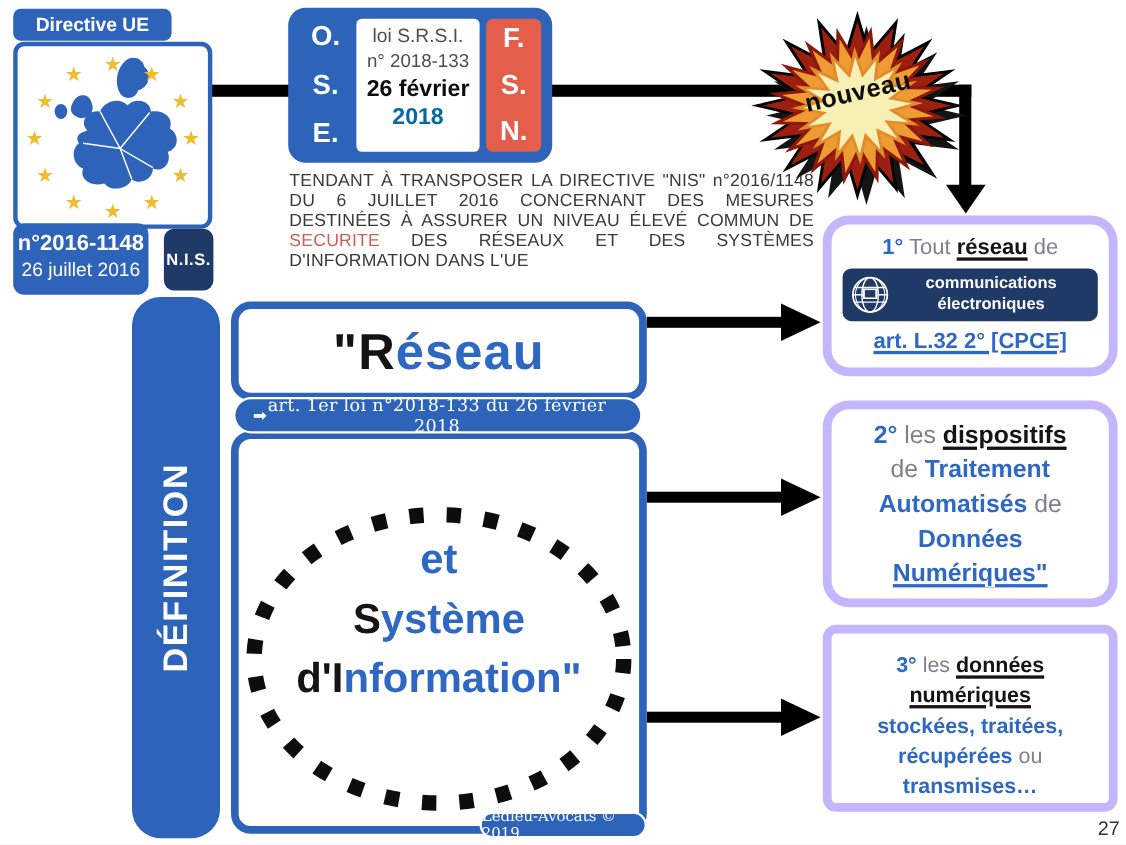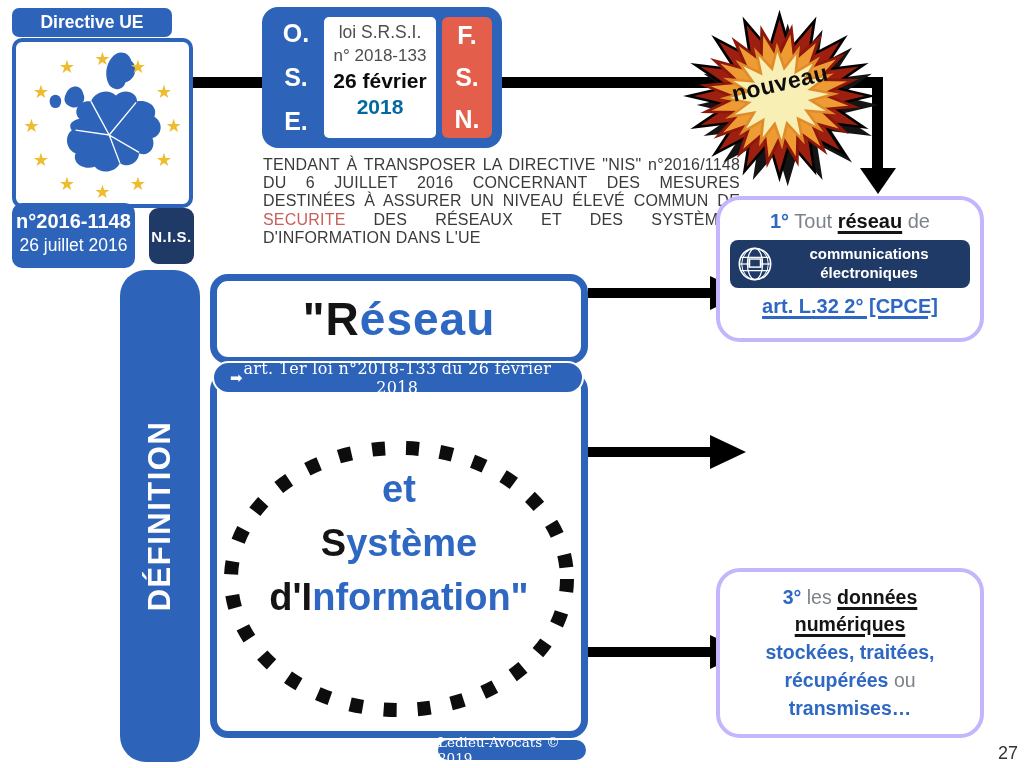--- a/index.html
+++ b/index.html
@@ -11,21 +11,21 @@
   }
   
   .hline, .vline { position:absolute; background:#000; }
   .arrow-head-right { position:absolute; width:0; height:0;
     border-top:17px solid transparent; border-bottom:17px solid transparent;
     border-left:36px solid #000; }
   .arrow-head-down { position:absolute; width:0; height:0;
     border-left:18px solid transparent; border-right:18px solid transparent;
     border-top:26px solid #000; }
   
-  .eu-header { position:absolute; left:12px; top:8px; width:160px; height:29px;
+  .eu-header { position:absolute; left:12px; top:8px; width:144px; height:29px;
     background:#2d64ba; border-radius:7px; display:flex; align-items:center; justify-content:center;
     color:#fff; font-weight:bold; font-size:17.5px; z-index:2; }
   .eu-map { position:absolute; left:12px; top:38px; width:181px; height:170px;
     background:#fff; border:4px solid #2d64ba; border-radius:10px; z-index:2; overflow:hidden; }
   .eu-num { position:absolute; left:12px; top:203px; width:123px; height:65px;
     background:#2d64ba; border-radius:10px; color:#fff; text-align:center; padding-top:7px; z-index:2; }
   .eu-num .n1 { font-weight:bold; font-size:20px; }
   .eu-num .n2 { font-size:17.5px; margin-top:2px; }
   .nis-badge { position:absolute; left:149px; top:208px; width:45px; height:56px;
     background:#1f3a67; border-radius:9px; display:flex; align-items:center; justify-content:center;
@@ -55,44 +55,44 @@
   
   .defbar { position:absolute; left:120px; top:270px; width:80px; height:492px;
     background:#2d64ba; border-radius:26px; display:flex; align-items:center; justify-content:center; z-index:1; }
   .defbar span { transform:rotate(-90deg); white-space:nowrap; color:#fff;
     font-weight:bold; font-size:31px; letter-spacing:1.5px; }
   
   .title-box { position:absolute; left:210px; top:274px; width:378px; height:90px;
     background:#fff; border:7px solid #2d64ba; border-radius:18px;
     display:flex; align-items:center; justify-content:center; z-index:1; }
   .title-box .big { font-size:46px; font-weight:bold; letter-spacing:1px; }
-  .content-box { position:absolute; left:210px; top:372px; width:378px; height:366px;
+  .content-box { position:absolute; left:210px; top:392px; width:378px; height:366px;
     background:#fff; border:7px solid #2d64ba; border-radius:18px; z-index:1; }
   .banner-pill { position:absolute; left:212px; top:361px; width:372px; height:33px;
     background:#2d64ba; border:2.5px solid #fff; border-radius:17px;
     display:flex; align-items:center; z-index:4; }
   .banner-pill .bicon { margin-left:16px; color:#fff; font-size:15px; font-family:"DejaVu Sans", sans-serif; }
   .banner-pill .btext { flex:1; text-align:center; padding-right:30px; color:#fff;
     font-size:16px; font-family:"DejaVu Serif", serif; letter-spacing:.3px; }
   .ellipse-svg { position:absolute; left:4px; top:56px; }
   .ellipse-text { position:absolute; left:0; right:0; top:84px; text-align:center;
     font-size:38px; font-weight:bold; line-height:1.42; color:#2e68c2; }
   .ellipse-text .blk { color:#141414; }
   .credit-pill { position:absolute; left:436px; top:738px; width:152px; height:24px;
     background:#2d64ba; border:2px solid #fff; border-radius:13px;
     display:flex; align-items:center; justify-content:center;
     color:#fff; font-size:13.5px; font-family:"DejaVu Serif", serif; z-index:6; }
   
-  .rbox { position:absolute; left:716px; width:268px; background:#fff;
-    border:4px solid #c4b5fd; border-radius:24px; z-index:1; text-align:center; }
+  .rbox { position:absolute; left:748px; width:268px; background:#fff;
+    border:8px solid #c4b5fd; border-radius:24px; z-index:1; text-align:center; }
   .rbox1 { top:196px; height:146px; padding-top:8px; }
   .rbox2 { top:364px; height:188px; display:flex; align-items:center; justify-content:center;
     font-size:22.5px; line-height:1.38; padding:0 4px; }
-  .rbox3 { top:568px; height:170px; display:flex; align-items:center; justify-content:center;
-    font-size:19.5px; line-height:1.42; padding:0 20px; }
+  .rbox3 { top:568px; height:170px; display:flex; align-items:flex-end; justify-content:center;
+    font-size:19.5px; line-height:1.42; padding:0 20px;border-radius:12px; }
   .rbox1 .line1 { font-size:20px; margin-top:2px; }
   .navy-bar { margin:7px 10px 0 10px; height:48px; background:#1f3a67; border-radius:8px;
     display:flex; align-items:center; padding:0 6px; }
   .navy-bar .bartext { flex:1; color:#fff; font-weight:bold; font-size:15px; line-height:1.25; }
   .cpce-link { display:inline-block; margin-top:7px; font-size:20px; font-weight:bold; color:#2e68c2;
     text-decoration:underline; text-decoration-thickness:2.5px; text-underline-offset:3px; cursor:pointer; }
   
   .b-blue { color:#2e68c2; font-weight:bold; }
   .u-blue { color:#2e68c2; font-weight:bold; text-decoration:underline;
     text-decoration-thickness:2.5px; text-underline-offset:3px; }
@@ -226,20 +226,23 @@
         <rect x="-5" y="-4.5" width="10" height="7" fill="#1f3a67"></rect>
       </svg>
       <div class="bartext">
         <div>communications</div>
         <div>électroniques</div>
       </div>
     </div>
     <span class="cpce-link">art. L.32 2° [CPCE]</span>
   </div>
 
+  <div class="rbox rbox2">
+    <div><span class="b-blue">2°</span><span class="gray"> les </span><span class="u-black">dispositifs</span><br><span class="gray">de </span><span class="b-blue">Traitement</span><br><span class="b-blue">Automatisés</span><span class="gray"> de</span><br><span class="b-blue">Données</span><br><span class="u-blue">Numériques"</span></div>
+  </div>
 
   <div class="rbox rbox3">
     <div><span class="b-blue">3°</span><span class="gray"> les </span><span class="u-black">données</span><br><span class="u-black">numériques</span><br><span class="b-blue">stockées, traitées,</span><br><span class="b-blue">récupérées</span><span class="gray"> ou</span><br><span class="b-blue">transmises…</span></div>
   </div>
 
   <div class="page-num">27</div>
 
 </div>
 
 </body></html>

